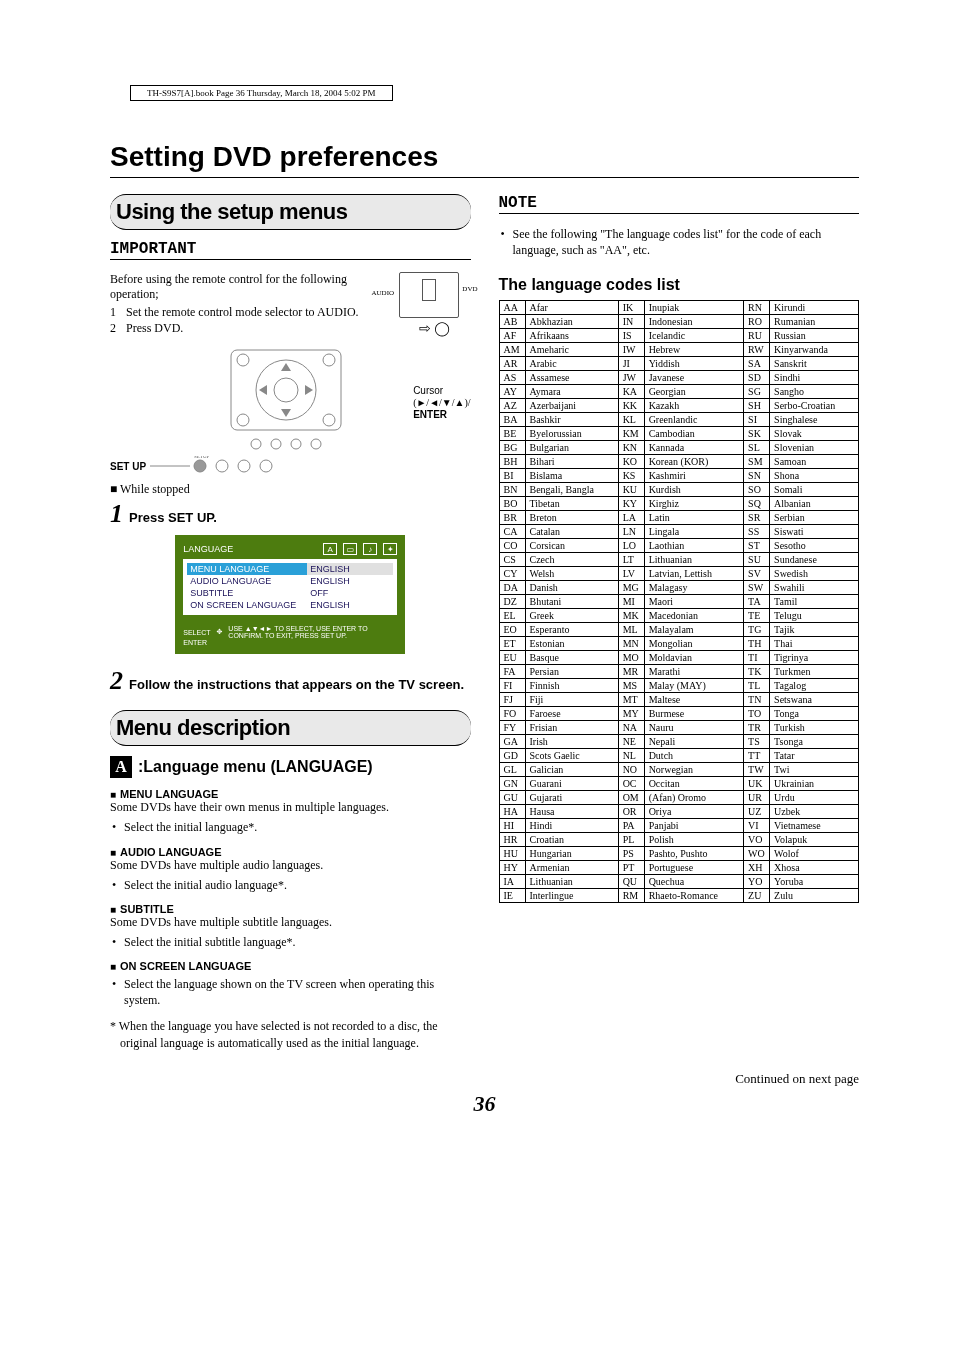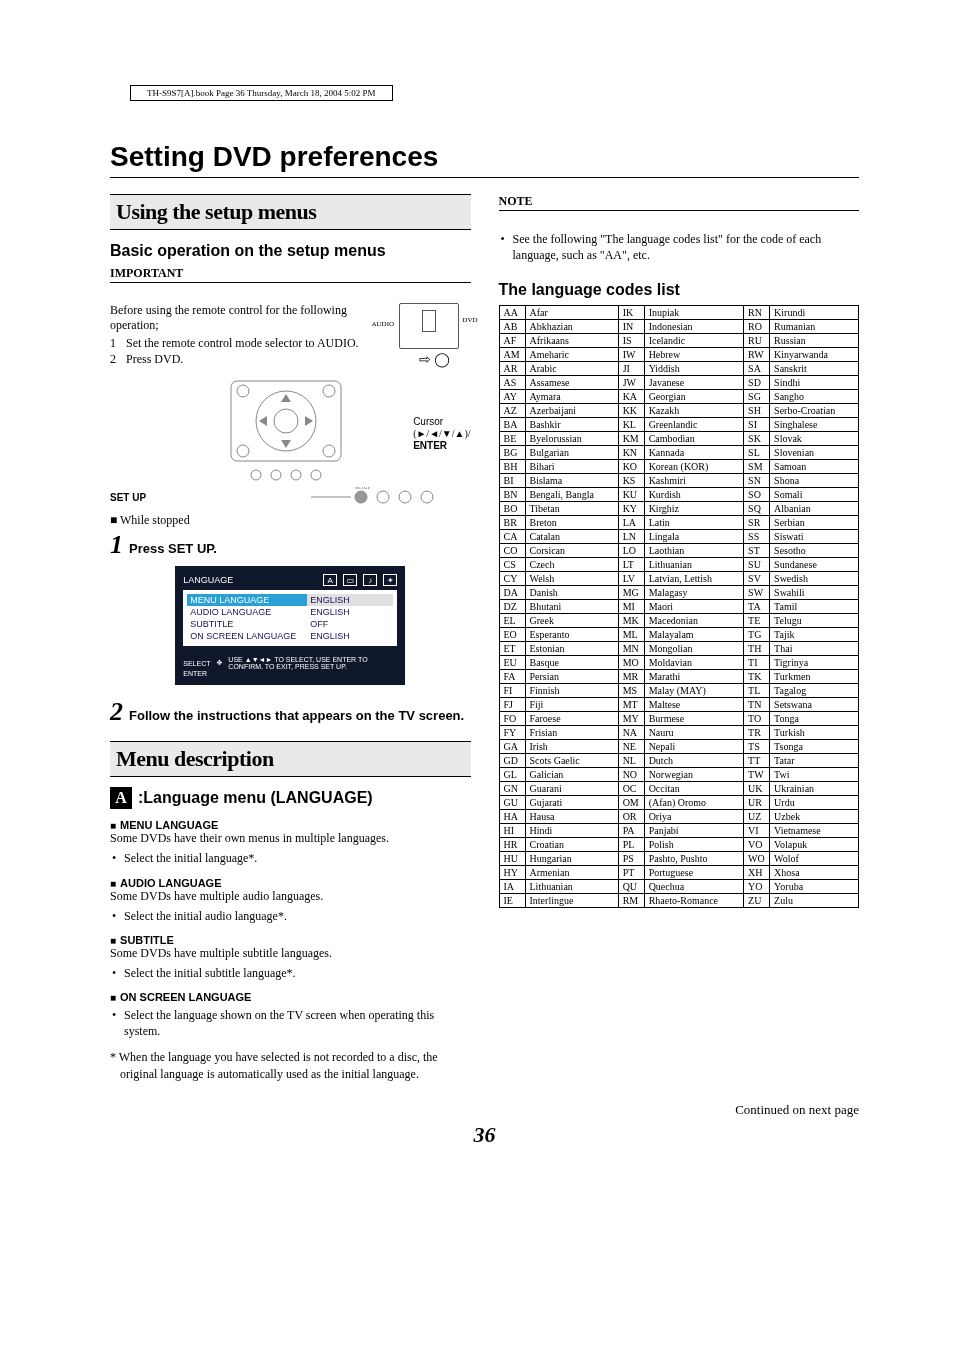--- a/index.html
+++ b/index.html
@@ -25,46 +25,47 @@
     font-family: Arial, Helvetica, sans-serif;
     font-size: 28px;
     font-weight: bold;
     border-bottom: 1.5px solid #000;
     padding-bottom: 4px;
     margin-bottom: 16px;
   }
   .columns { display: flex; gap: 28px; }
   .col { flex: 1; }
   h2.major {
-    font-family: Liberation Serif, serif;
+    font-family: Liberation Sans, sans-serif;
     font-size: 22px;
     font-weight: 900;
     border-top: 1.5px solid #000;
     border-bottom: 1.5px solid #000;
     background: #e9e9e9;
     padding: 4px 6px;
     margin-bottom: 10px;
     letter-spacing: -0.5px;
+    border-radius: 16px;
   }
   ul.bul { list-style: none; padding-left: 0; margin: 4px 0 10px 0; }
   ul.bul li { position: relative; padding-left: 14px; line-height: 1.35; margin-bottom: 2px; }
   ul.bul li::before { content: "•"; position: absolute; left: 2px; }
   h3.sub {
     font-family: Arial, Helvetica, sans-serif;
     font-size: 16px;
     font-weight: bold;
     margin: 12px 0 6px 0;
   }
   .important-label, .note-label {
-    font-family: Liberation Serif, serif;
+    font-family: Liberation Mono, monospace;
     font-weight: bold;
-    font-size: 12px;
+    font-size: 16px;
     border-bottom: 1px solid #000;
     padding-bottom: 1px;
-    margin-bottom: 20px;
+    margin-bottom: 12px;
     display: block;
   }
   .diagram-area {
     display:flex; justify-content:flex-start; align-items:flex-start;
     margin-bottom:6px;
   }
   .audio-switch {
     border:1px solid #555; width:60px; height:46px; position:relative;
     border-radius:2px;
   }
@@ -72,21 +73,21 @@
   .audio-switch .slider { position:absolute; top:6px; left:22px; width:14px; height:22px; border:1px solid #555; }
   .remote-svg { display:block; margin:0 auto; }
   .remote-row { display:flex; align-items:center; }
   .remote-label { font-family:Arial,Helvetica,sans-serif; font-size:10px; font-weight:bold; }
   .while-stopped { margin:6px 0 4px 0; }
   .step-line { display:flex; align-items:baseline; gap:6px; margin:4px 0; }
   .step-num { font-family:"Times New Roman",serif; font-size:26px; font-weight:bold; font-style:italic; line-height:1; }
   .step-text { font-family:Arial,Helvetica,sans-serif; font-weight:bold; font-size:13px; }
   .sans { font-family: Arial, Helvetica, sans-serif; }
   .osd-box {
-    width:230px; margin:8px auto 14px auto; background:#0f172a; color:#fff;
+    width:230px; margin:8px auto 14px auto; background:#4d7c0f; color:#fff;
     font-family:Arial,Helvetica,sans-serif; font-size:9px; padding:8px;
   }
   .osd-top { display:flex; justify-content:space-between; align-items:center; margin-bottom:4px; }
   .osd-icons { display:flex; gap:6px; }
   .osd-icon { width:14px; height:12px; border:1px solid #fff; font-size:8px; display:flex; align-items:center; justify-content:center; }
   .osd-menu { background:#fff; color:#1a1159; padding:4px; }
   .osd-row { display:flex; }
   .osd-k { width:120px; padding:1px 3px; }
   .osd-v { flex:1; padding:1px 3px; }
   .osd-row.hl .osd-k { background:#2aa0d8; color:#fff; }
@@ -130,21 +131,20 @@
 
 <div class="book-header">TH-S9S7[A].book  Page 36  Thursday, March 18, 2004  5:02 PM</div>
 
 <h1 class="page-title">Setting DVD preferences</h1>
 
 <div class="columns">
 
   <div class="col">
     <h2 class="major">Using the setup menus</h2>
 
-    <h3 class="sub">Basic operation on the setup menus</h3>
     <span class="important-label">IMPORTANT</span>
 
     <div class="diagram-area">
       <div style="flex:1">
         <div>Before using the remote control for the following operation;</div>
         <ol class="numlist" id="numlist">
             <li><span class="n">1</span>Set the remote control mode selector to AUDIO.</li>
             <li><span class="n">2</span>Press DVD.</li>
           </ol>
       </div>
@@ -177,21 +177,21 @@
         <circle cx="55" cy="96" r="5" fill="none" stroke="#888"></circle>
         <circle cx="75" cy="96" r="5" fill="none" stroke="#888"></circle>
         <circle cx="95" cy="96" r="5" fill="none" stroke="#888"></circle>
       </svg>
       <div style="font-size:10px; line-height:1.2;">
         <span class="sans">Cursor</span><br>
         <span>(►/◄/▼/▲)/</span><br>
         <span class="sans" style="font-weight:bold">ENTER</span>
       </div>
     </div>
-    <div class="remote-row" style="justify-content:space-between; gap:4px; margin-top:-2px;">
+    <div class="remote-row" style="justify-content:flex-start; gap:4px; margin-top:-2px;">
       <span class="remote-label">SET UP</span>
       <svg width="160" height="20">
         <line x1="0" y1="10" x2="40" y2="10" stroke="#888"></line>
         <circle cx="50" cy="10" r="6" fill="#999" stroke="#888"></circle>
         <circle cx="72" cy="10" r="6" fill="none" stroke="#888"></circle>
         <circle cx="94" cy="10" r="6" fill="none" stroke="#888"></circle>
         <circle cx="116" cy="10" r="6" fill="none" stroke="#888"></circle>
         <text x="44" y="2" font-size="5" fill="#555">SETUP</text>
       </svg>
     </div>

